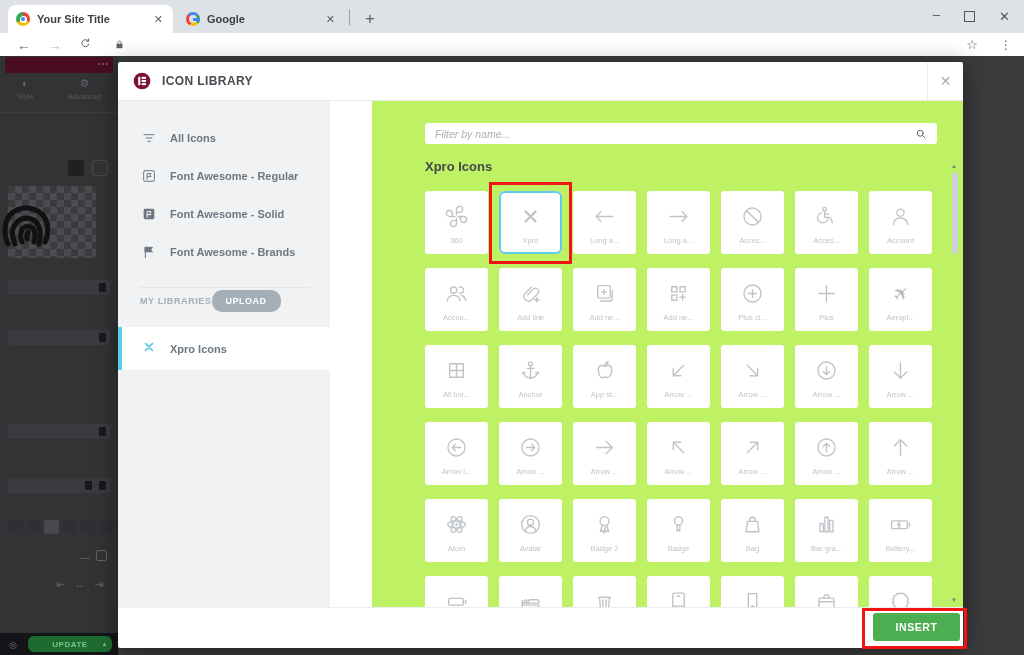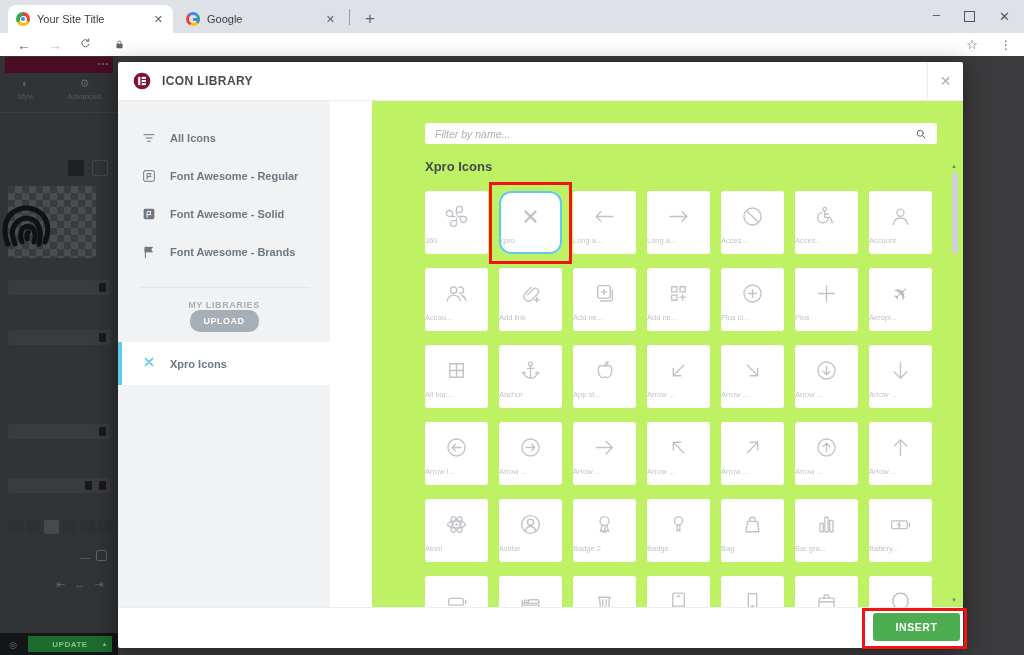--- a/index.html
+++ b/index.html
@@ -3,21 +3,21 @@
 <meta charset="utf-8">
 <style>
   html,body{margin:0;padding:0;}
   body{width:1024px;height:655px;overflow:hidden;position:relative;
        font-family:"Liberation Sans","DejaVu Sans",sans-serif;background:#fff;
        -webkit-font-smoothing:antialiased;}
   
   .chrome{position:absolute;left:0;top:0;width:1024px;height:56px;}
   .tabbar{position:relative;height:33px;background:#dee1e6;}
   .tab{position:absolute;top:5px;height:28px;display:flex;align-items:center;gap:7px;
-       padding:12px 8px;box-sizing:border-box;border-radius:8px 8px 0 0;}
+       padding:12px 8px;box-sizing:border-box;border-radius:8px 8px 0 0;font-weight:bold;}
   .tab.active{left:8px;width:165px;background:#fff;}
   .tab.inactive{left:178px;width:167px;}
   .tab-title{font-size:11px;color:#3c4043;flex:1;white-space:nowrap;overflow:hidden;}
   .tab-close{font-size:11px;color:#5f6368;cursor:default;padding:0 2px;}
   .favicon{width:14px;height:14px;border-radius:50%;position:relative;flex:0 0 14px;}
   .fav-site{background:conic-gradient(#ea4335 0 33%,#fbbc05 0 66%,#34a853 0 100%);}
   .fav-site::after{content:"";position:absolute;left:3.5px;top:3.5px;width:7px;height:7px;
        border-radius:50%;background:#fff;}
   .fav-site::before{content:"";position:absolute;left:5px;top:5px;width:4px;height:4px;
        border-radius:50%;background:#4285f4;z-index:1;}
@@ -58,53 +58,53 @@
   .p-field{position:absolute;left:8px;width:102px;height:15px;background:#3a3b3e;border-radius:2px;}
   .p-fic{position:absolute;width:7px;height:9px;background:#18191b;border-radius:1px;}
   .p-sizes{position:absolute;left:8px;top:464px;display:flex;gap:3px;}
   .p-size{width:15px;height:14px;background:#2f3033;border-radius:2px;}
   .p-size.sel{background:#47494d;}
   .p-row-dash{position:absolute;left:80px;top:496px;color:#5f6266;font-size:10px;}
   .p-row-box{position:absolute;left:96px;top:494px;width:11px;height:11px;border:1px solid #5f6266;border-radius:2px;box-sizing:border-box;}
   .p-aligns{position:absolute;left:56px;top:522px;display:flex;gap:9px;color:#5f6266;font-size:11px;}
   .p-bottom{position:absolute;left:0;bottom:0;width:118px;height:22px;background:#141518;}
   .p-eye{position:absolute;left:9px;bottom:5px;color:#6f7276;font-size:9px;}
-  .p-update{position:absolute;left:28px;bottom:3px;width:84px;height:16px;background:#1e6b2f;border-radius:0;
+  .p-update{position:absolute;left:28px;bottom:3px;width:84px;height:16px;background:#1e6b2f;border-radius:6px;
        color:#7fc48a;font-size:8px;font-weight:bold;display:flex;align-items:center;justify-content:center;letter-spacing:.5px;}
   .p-update-caret{position:absolute;right:4px;top:5px;font-size:6px;color:#7fc48a;}
   
   .modal{position:absolute;left:118px;top:6px;width:845px;height:585px;background:#fff;
        border-radius:2px;box-shadow:0 4px 24px rgba(0,0,0,.45);}
   .mhead{height:38px;display:flex;align-items:center;border-bottom:1px solid #e9ebee;}
   .mlogo{margin-left:14px;width:20px;height:20px;flex:0 0 20px;}
   .mtitle{margin-left:10px;font-size:12px;font-weight:bold;color:#464c52;letter-spacing:.4px;}
   .mclose{margin-left:auto;width:35px;height:38px;display:flex;align-items:center;justify-content:center;
        border-left:1px solid #ebedef;color:#a4afb7;font-size:14px;}
   .mbody{display:flex;height:506px;gap:42px;}
   .msb{width:212px;flex:0 0 212px;background:#f1f2f3;padding-top:18px;box-sizing:border-box;}
   .sb-item{height:38px;display:flex;align-items:center;gap:13px;padding-left:23px;color:#6d7882;}
   .sb-lb{font-size:11px;font-weight:600;}
   .sb-div{border-top:1px solid #e3e6e8;margin:16px 20px 0 22px;}
-  .mlr{display:flex;align-items:center;justify-content:center;padding:0 22px;margin-top:16px;height:24px;flex-direction:column;}
+  .mlr{display:flex;align-items:center;justify-content:flex-start;padding:0 22px;margin-top:1px;height:24px;}
   .mlr-lb{font-size:9px;font-weight:bold;color:#a4afb7;letter-spacing:.6px;}
   .upload-btn{background:var(--upload);color:#fff;font-size:9px;font-weight:bold;letter-spacing:.5px;
        padding:6px 14px;border-radius:10px;border:none;}
   .active-lib{margin-top:14px;height:43px;background:#fff;border-left:4px solid var(--accent);
        display:flex;align-items:center;gap:13px;padding-left:19px;}
   .active-lib .sb-lb{color:#6d7882;}
   .mmain{position:relative;flex:1;background:#bef264;padding:22px 0 0 53px;box-sizing:border-box;overflow:hidden;}
   .search{width:512px;height:21px;background:#fff;border-radius:3px;display:flex;align-items:center;
        padding:0 10px;box-sizing:border-box;}
   .search input{flex:1;border:none;outline:none;font-size:10.5px;color:#51575d;background:transparent;
        font-family:inherit;padding:0;}
   .search input::placeholder{font-style:italic;color:#a9b0b7;}
   .sec-title{margin-top:15px;font-size:13px;font-weight:bold;color:#43484e;}
   .grid{margin-top:17px;display:grid;grid-template-columns:repeat(7,63px);grid-auto-rows:63px;gap:14px 11px;width:507px;}
-  .tile{position:relative;background:#fff;border-radius:3px;display:flex;flex-direction:column;color:#c3c7cb;}
-  .tile.sel{box-shadow:inset 0 0 0 2px var(--accent);border-radius:12px;}
+  .tile{position:relative;background:#fff;border-radius:3px;display:flex;flex-direction:column;align-items:center;color:#c3c7cb;}
+  .tile.sel{box-shadow:inset 0 0 0 2px var(--accent);border-radius:6px;}
   .t-ic{height:36px;margin-top:7px;display:flex;align-items:center;justify-content:center;color:#bfc3c8;}
   .t-ic svg{width:25px;height:25px;fill:none;stroke:currentColor;stroke-width:1.3;stroke-linecap:round;stroke-linejoin:round;}
   .gic{font-size:19px;line-height:1;color:#b6bac0;display:inline-block;}
   .t-lb{font-size:7.5px;color:#c0c4c8;margin-top:2px;}
   .annot{position:absolute;left:-10px;top:-9px;right:-10px;bottom:-10px;border:3px solid var(--annotation);
        pointer-events:none;z-index:6;}
   .vscroll-up{position:absolute;right:6px;top:62px;font-size:6px;color:#7d8186;}
   .vscroll-thumb{position:absolute;right:5px;top:71px;width:6px;height:82px;background:#ced1d5;border-radius:3px;}
   .vscroll-dn{position:absolute;right:6px;bottom:4px;font-size:6px;color:#7d8186;}
   .mfoot{position:relative;height:40px;border-top:1px solid #ebedef;background:#fff;border-radius:0 0 2px 2px;}

